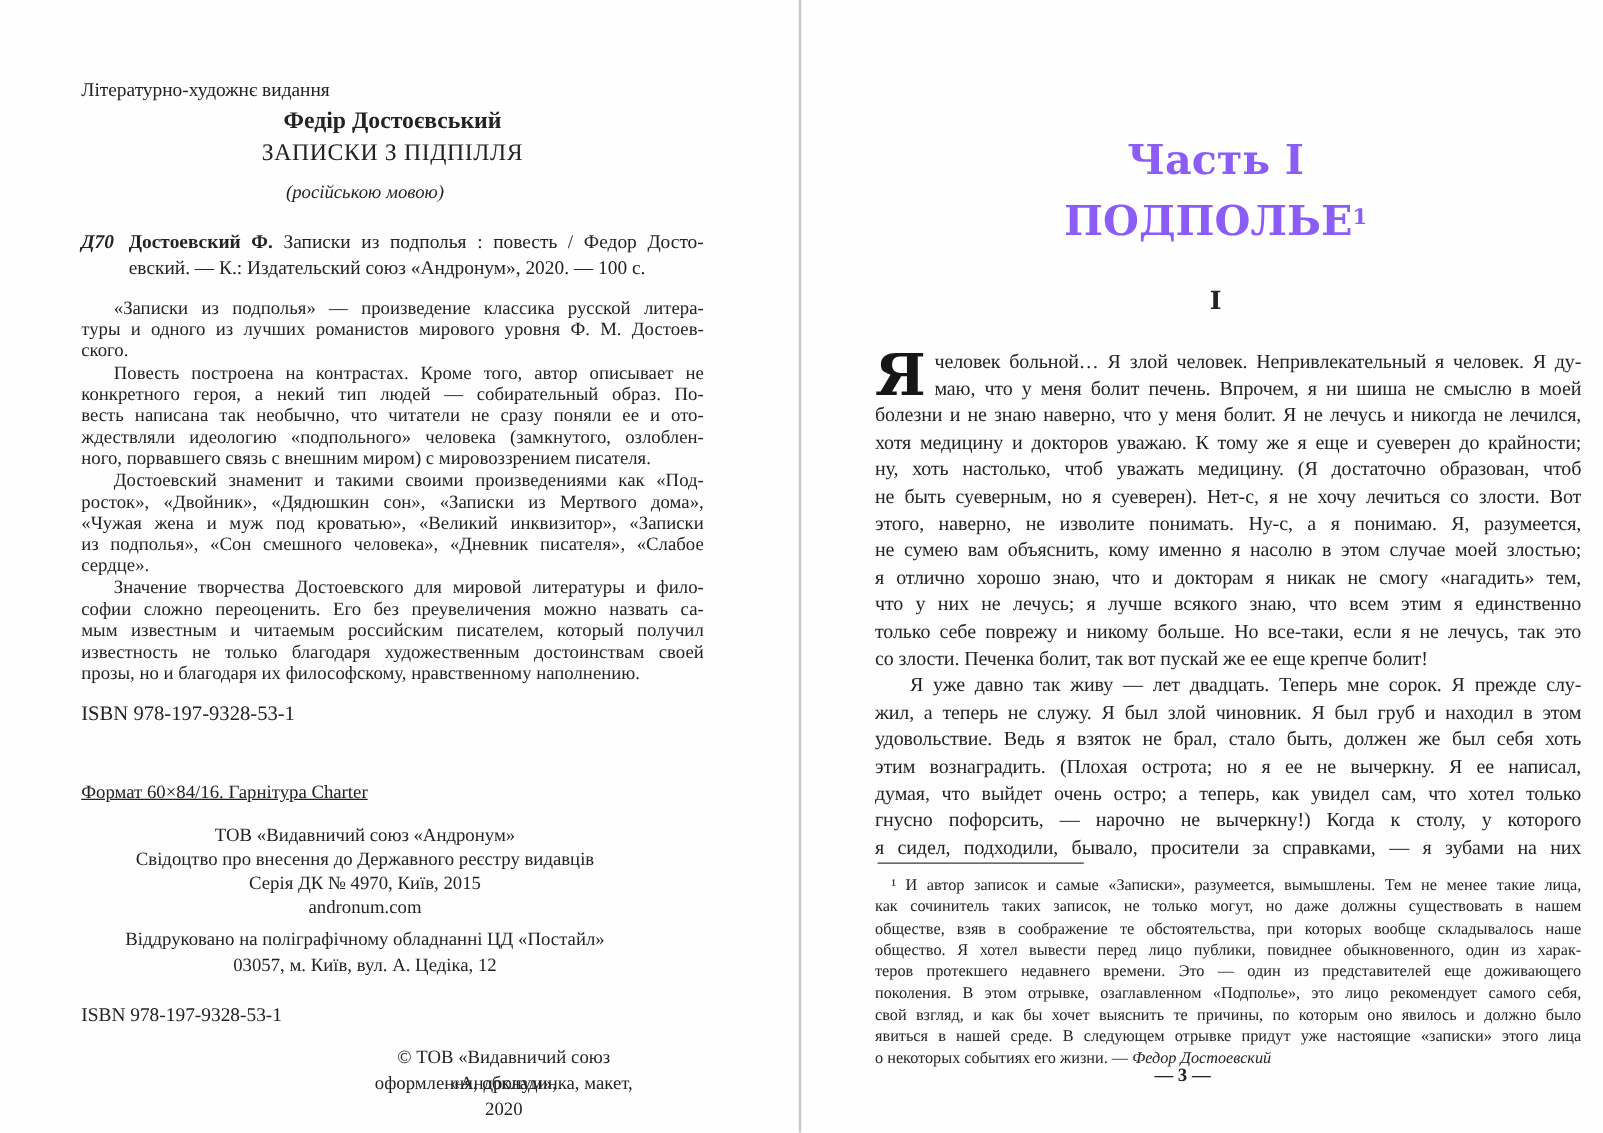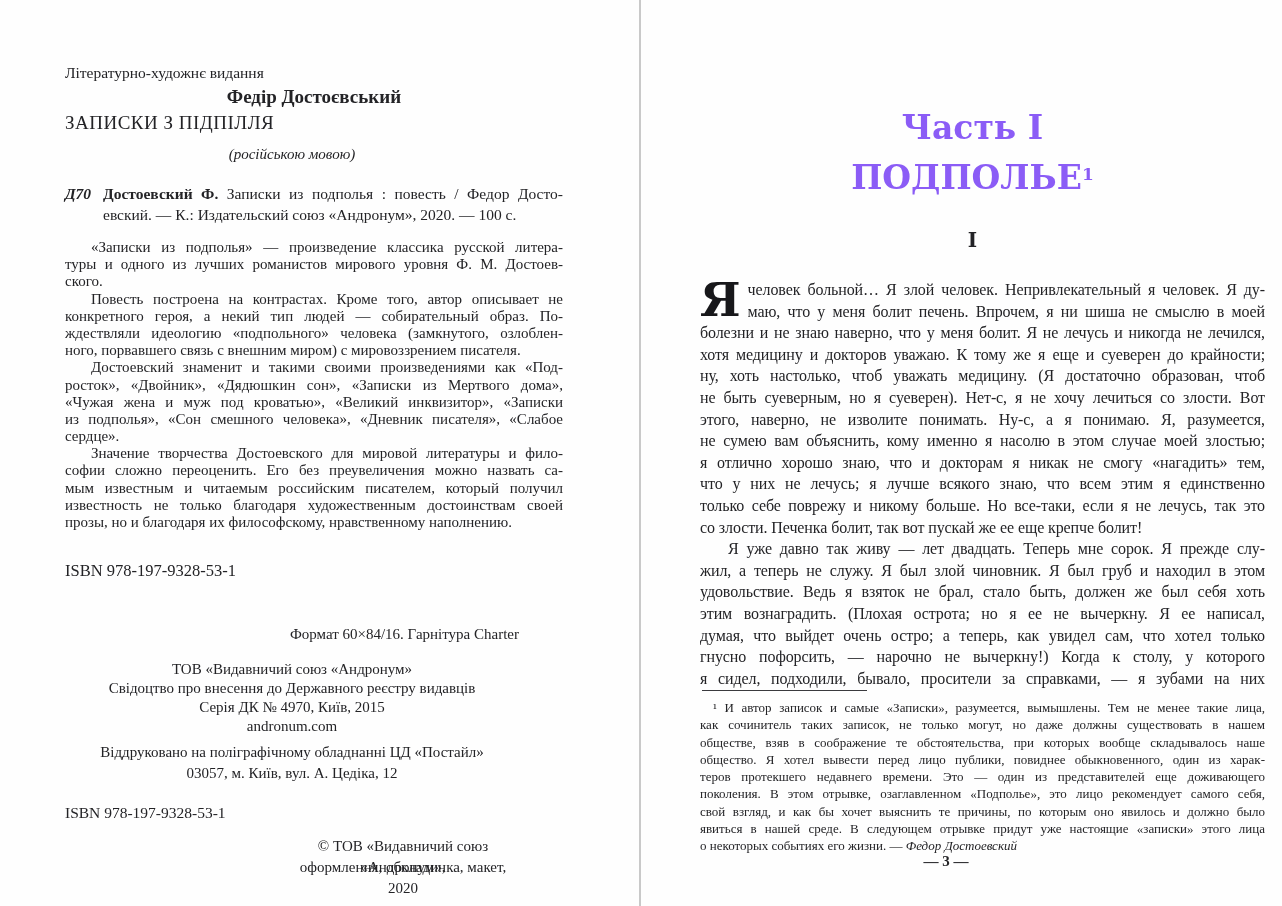--- a/index.html
+++ b/index.html
@@ -17,34 +17,34 @@
 
   
   .ln{display:block;overflow:hidden;text-align:justify;text-align-last:justify;}
   .ln.last{text-align-last:left;}
   .keep-just .ln.last{text-align-last:justify;}
   .center-lines .ln{text-align:center;text-align-last:center;overflow:visible;}
 
   
   #edition-note{top:64px;left:0;width:498px;text-align:left;font-size:15.5px;}
   #book-author{top:86px;left:0;width:498px;text-align:center;font-weight:bold;font-size:19px;}
-  #book-title{top:112px;left:0;width:498px;font-size:19px;letter-spacing:.5px;}
+  #book-title{top:112px;left:0;width:498px;text-align:center;font-size:19px;letter-spacing:.5px;}
   #lang-note{top:146px;left:0;width:454px;text-align:center;font-style:italic;font-size:15px;}
 
   #bib{top:183px;left:0;width:498px;}
   #bib .ln{font-size:15.5px;height:21px;line-height:21px;}
   #bib-label{position:absolute;left:0;top:0;font-weight:bold;font-size:15.5px;line-height:21px;font-style:italic;}
   #bib-text{margin-left:38px;}
 
   #annotation{top:239px;left:0;width:498px;}
   #annotation .ln{font-size:15px;height:17.2px;line-height:17.2px;}
   #annotation .para .ln.first{text-indent:26px;}
 
   #isbn-top{top:561px;left:0;font-size:16.5px;}
-  #imprint-format{top:626px;left:0;width:454px;text-align:right;font-size:15px;}
+  #imprint-format{top:626px;left:0;width:454px;text-align:left;font-size:15px;text-decoration:underline;}
   #imprint-publisher{top:660px;left:0;width:454px;}
   #imprint-publisher .ln{font-size:15px;height:19px;line-height:19px;}
   #imprint-printing{top:742px;left:0;width:454px;}
   #imprint-printing .ln{font-size:15px;height:21px;line-height:21px;}
   #isbn-bottom{top:804px;left:0;font-size:15.5px;}
   #copyright{top:836px;left:218px;width:240px;}
   #copyright .ln{font-size:15px;height:21px;line-height:21px;}
 
   
   #part-title{top:104px;left:0;width:545px;text-align:center;
@@ -89,20 +89,21 @@
 
   <div class="abs" id="annotation">
     <div class="para">
         <div class="ln first">«Записки из подполья» — произведение классика русской литера-</div>
         <div class="ln">туры и одного из лучших романистов мирового уровня Ф. М. Достоев-</div>
         <div class="ln last">ского.</div>
       </div>
     <div class="para">
         <div class="ln first">Повесть построена на контрастах. Кроме того, автор описывает не</div>
         <div class="ln">конкретного героя, а некий тип людей — собирательный образ. По-</div>
+        <div class="ln">весть написана так необычно, что читатели не сразу поняли ее и ото-</div>
         <div class="ln">ждествляли идеологию «подпольного» человека (замкнутого, озлоблен-</div>
         <div class="ln last">ного, порвавшего связь с внешним миром) с мировоззрением писателя.</div>
       </div>
     <div class="para">
         <div class="ln first">Достоевский знаменит и такими своими произведениями как «Под-</div>
         <div class="ln">росток», «Двойник», «Дядюшкин сон», «Записки из Мертвого дома»,</div>
         <div class="ln">«Чужая жена и муж под кроватью», «Великий инквизитор», «Записки</div>
         <div class="ln">из подполья», «Сон смешного человека», «Дневник писателя», «Слабое</div>
         <div class="ln last">сердце».</div>
       </div>

